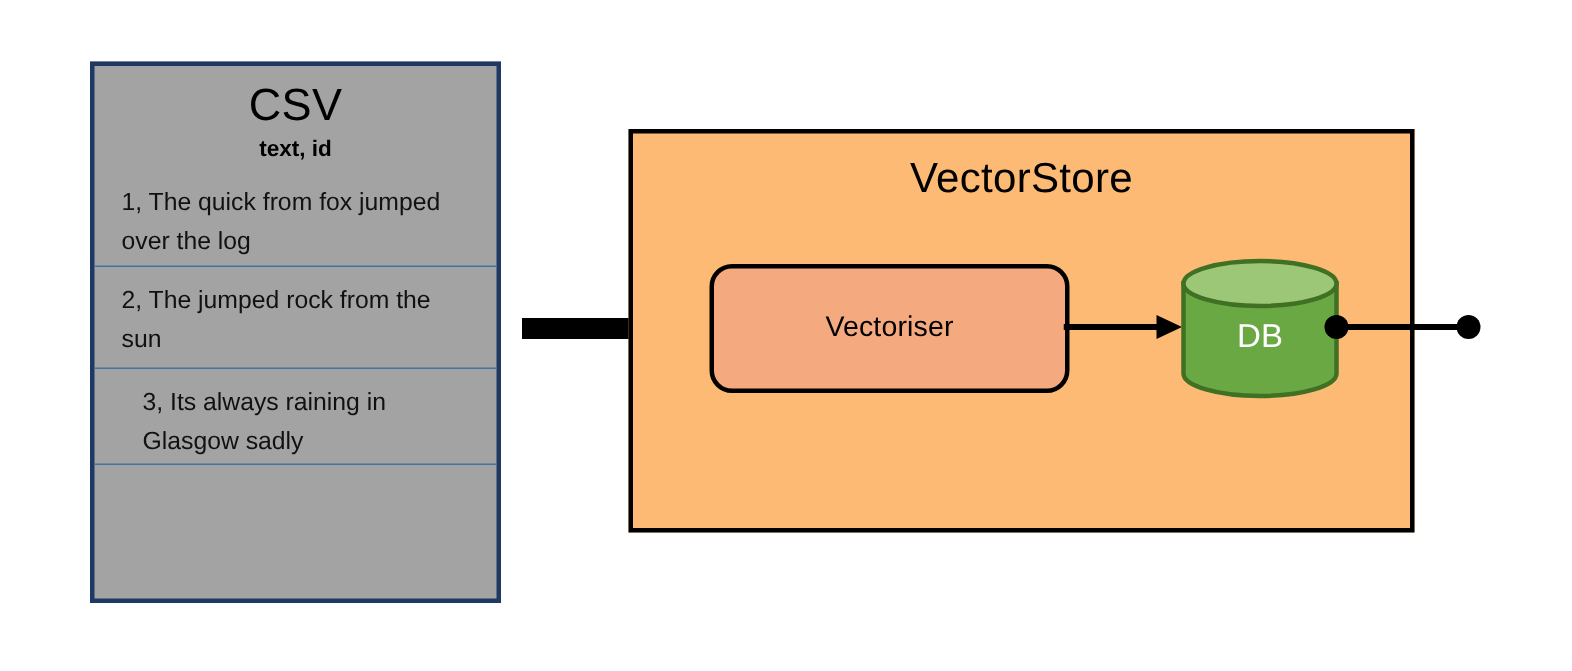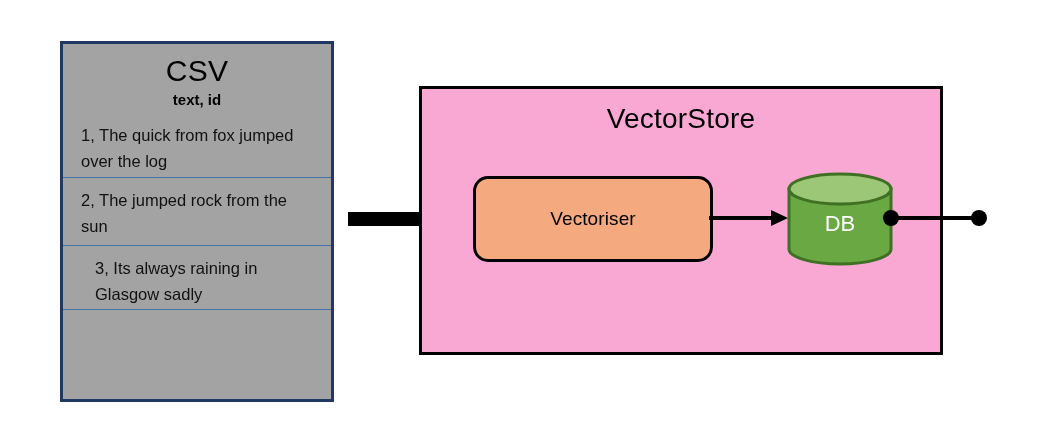--- a/index.html
+++ b/index.html
@@ -63,21 +63,21 @@
   #csv-row-2 { height: 64px; padding-left: 32px; }
   #csv-row-3 { height: 66px; }
 
   
   #vectorstore-panel {
     position: absolute;
     left: 419px;
     top: 86px;
     width: 524px;
     height: 269px;
-    background: #f9a8d4;
+    background: #fdba74;
     border: 3px solid #000000;
     box-sizing: border-box;
   }
   #vectorstore-title {
     position: absolute;
     left: 0;
     top: 14px;
     width: 100%;
     text-align: center;
     font-size: 28px;

